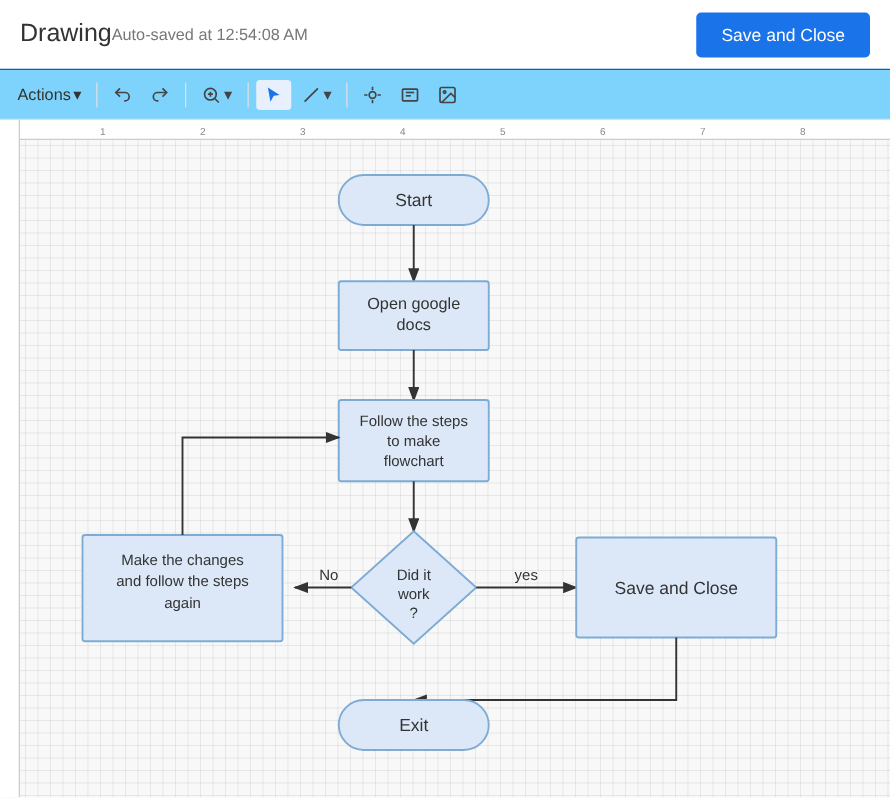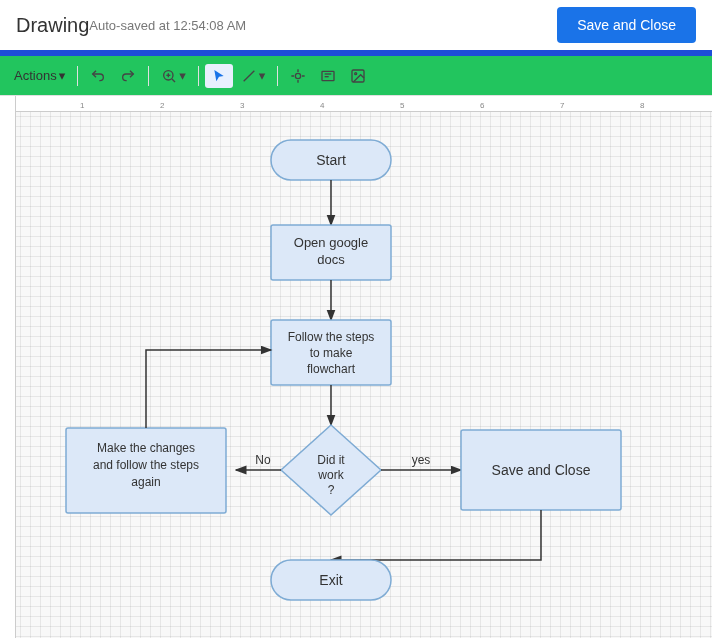--- a/index.html
+++ b/index.html
@@ -4,21 +4,21 @@
   <style>
     * { box-sizing: border-box; margin: 0; padding: 0; }
     body { font-family: Arial, sans-serif; background: #fff; width: 712px; height: 638px; overflow: hidden; }
 
     
     #header {
       display: flex;
       align-items: center;
       justify-content: space-between;
       padding: 8px 16px;
-      border-bottom: 6px solid #1d4ed8;
+      border-bottom: 1px solid #1d4ed8;
       height: 56px;
       background: #fff;
     }
     #header-title {
       font-size: 20px;
       font-weight: 400;
       color: #333;
     }
     #autosave-text {
       font-size: 13px;
@@ -35,21 +35,21 @@
       cursor: pointer;
     }
 
     
     #toolbar {
       display: flex;
       align-items: center;
       padding: 4px 8px;
       border-bottom: 1px solid #e0e0e0;
       height: 40px;
-      background: #22c55e;
+      background: #7dd3fc;
       gap: 2px;
     }
     .toolbar-btn {
       background: none;
       border: none;
       border-radius: 3px;
       cursor: pointer;
       padding: 4px 6px;
       font-size: 13px;
       color: #444;

